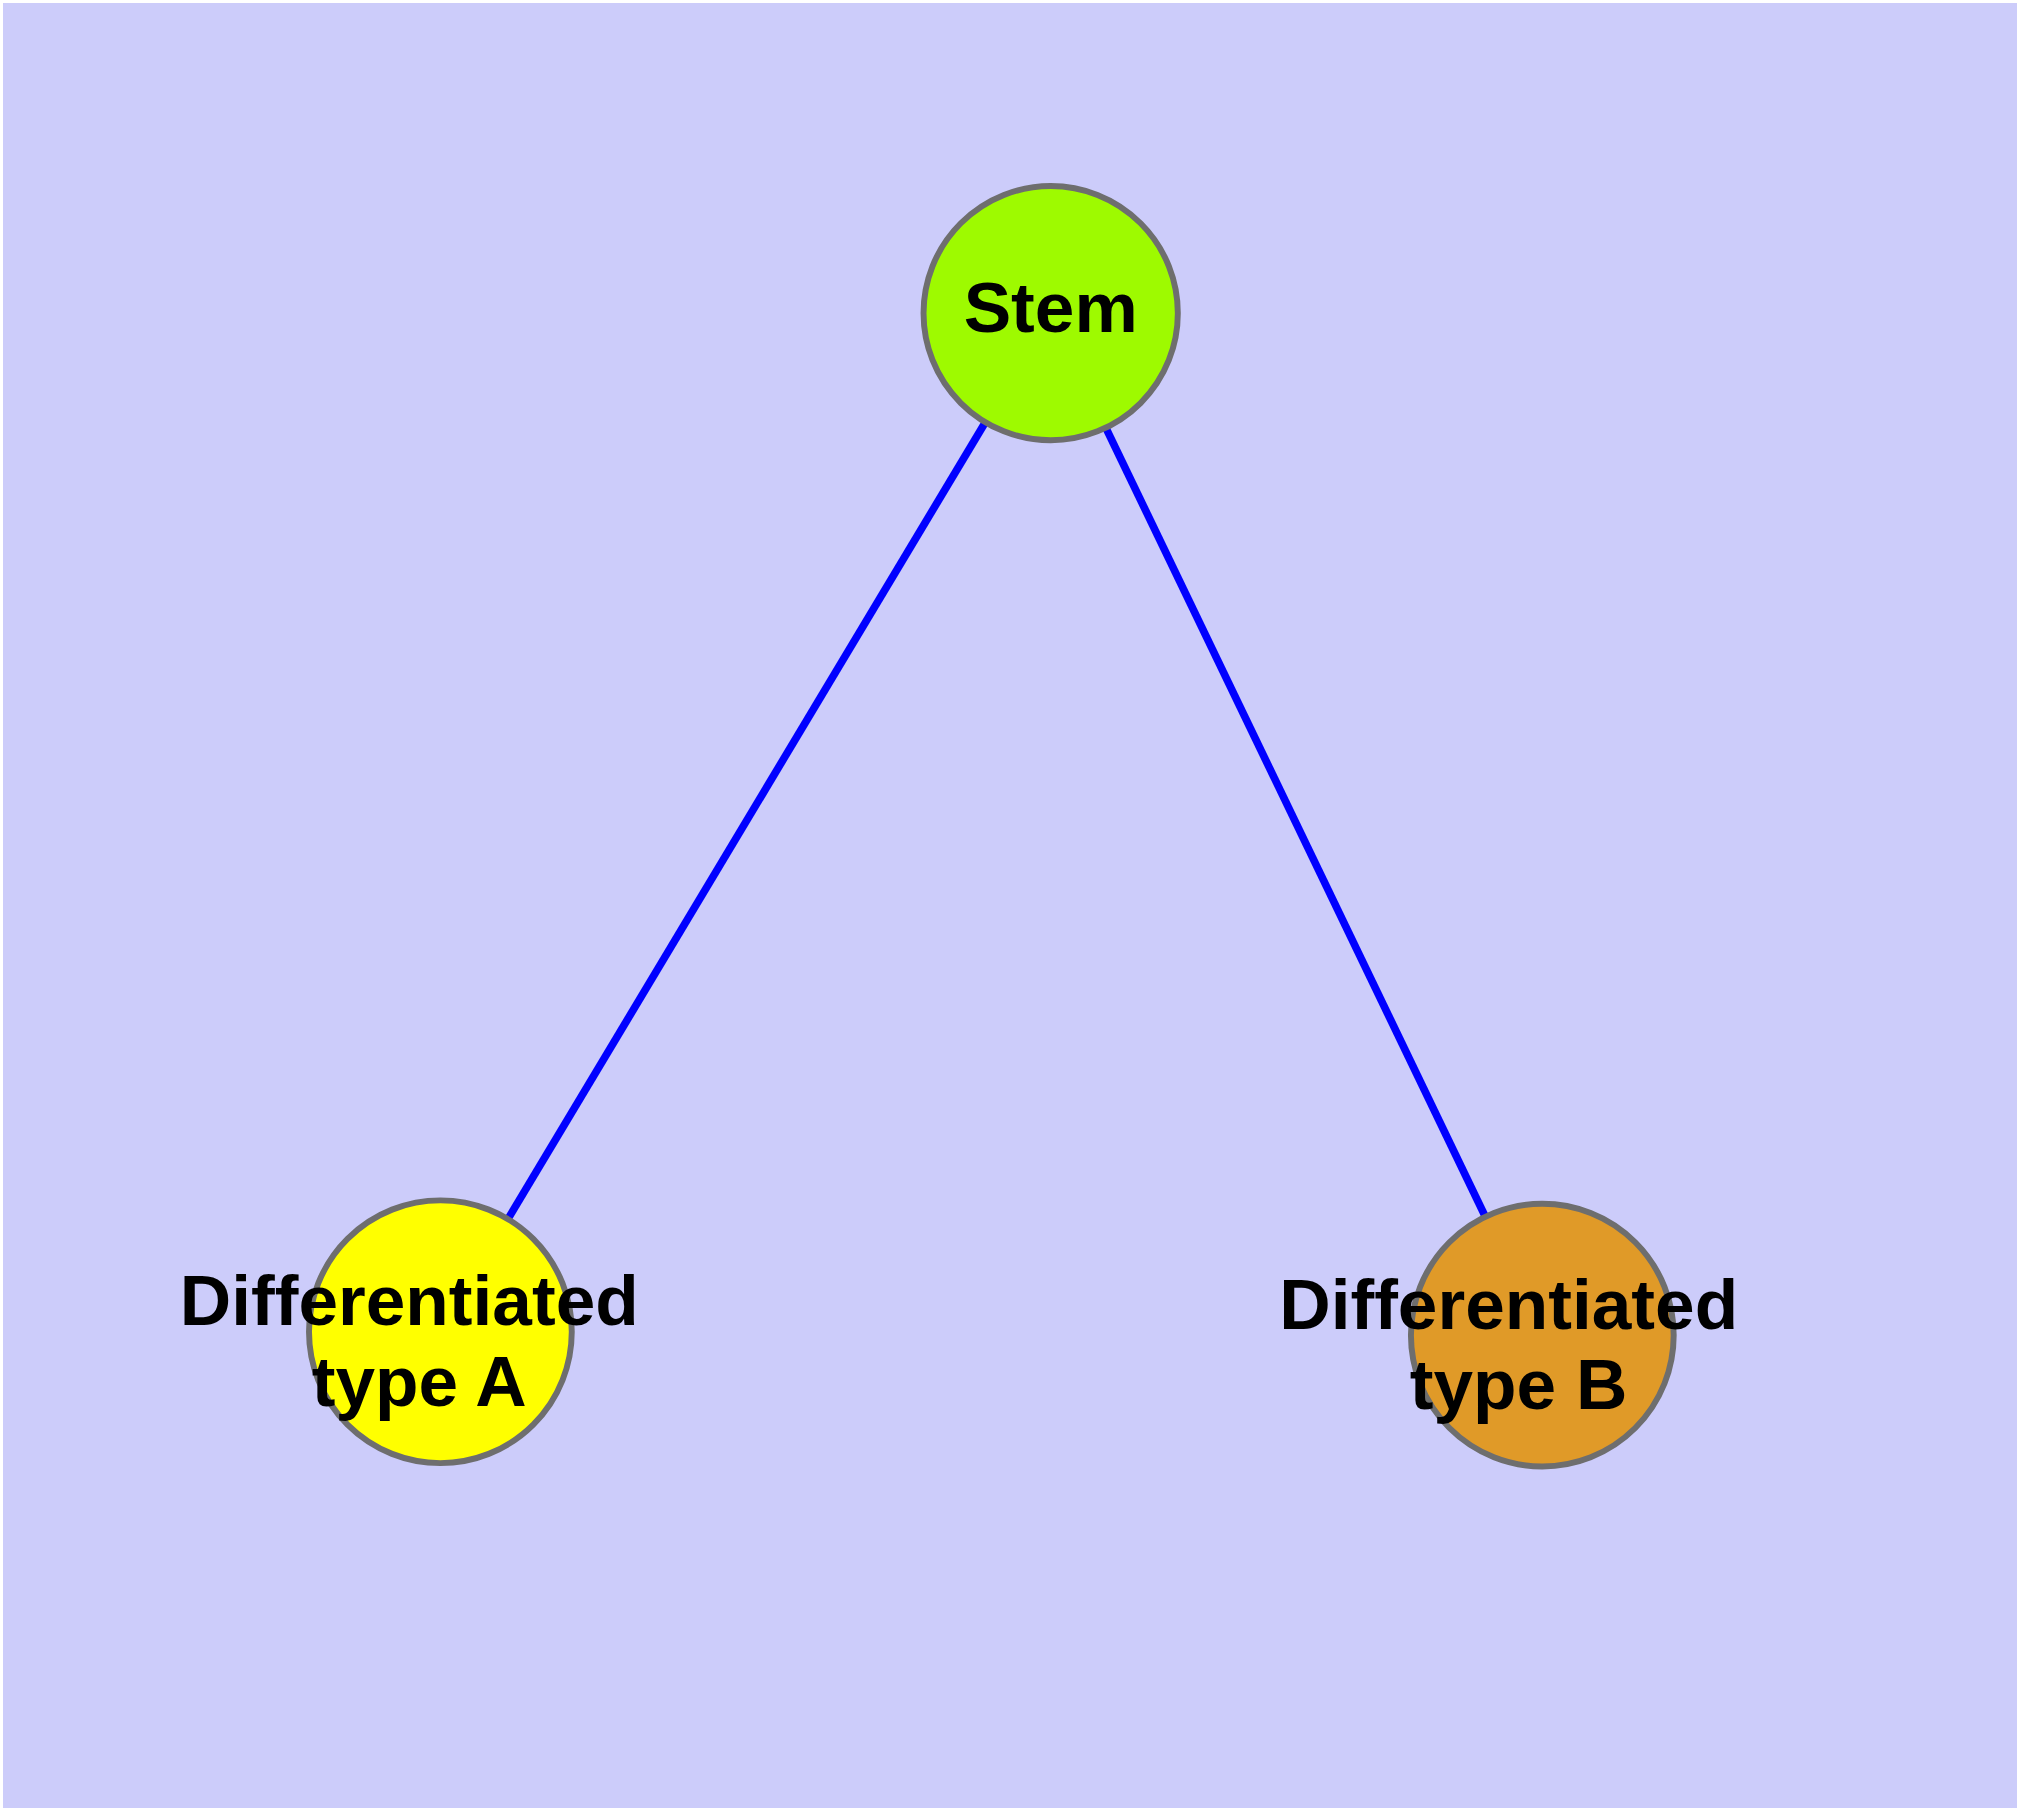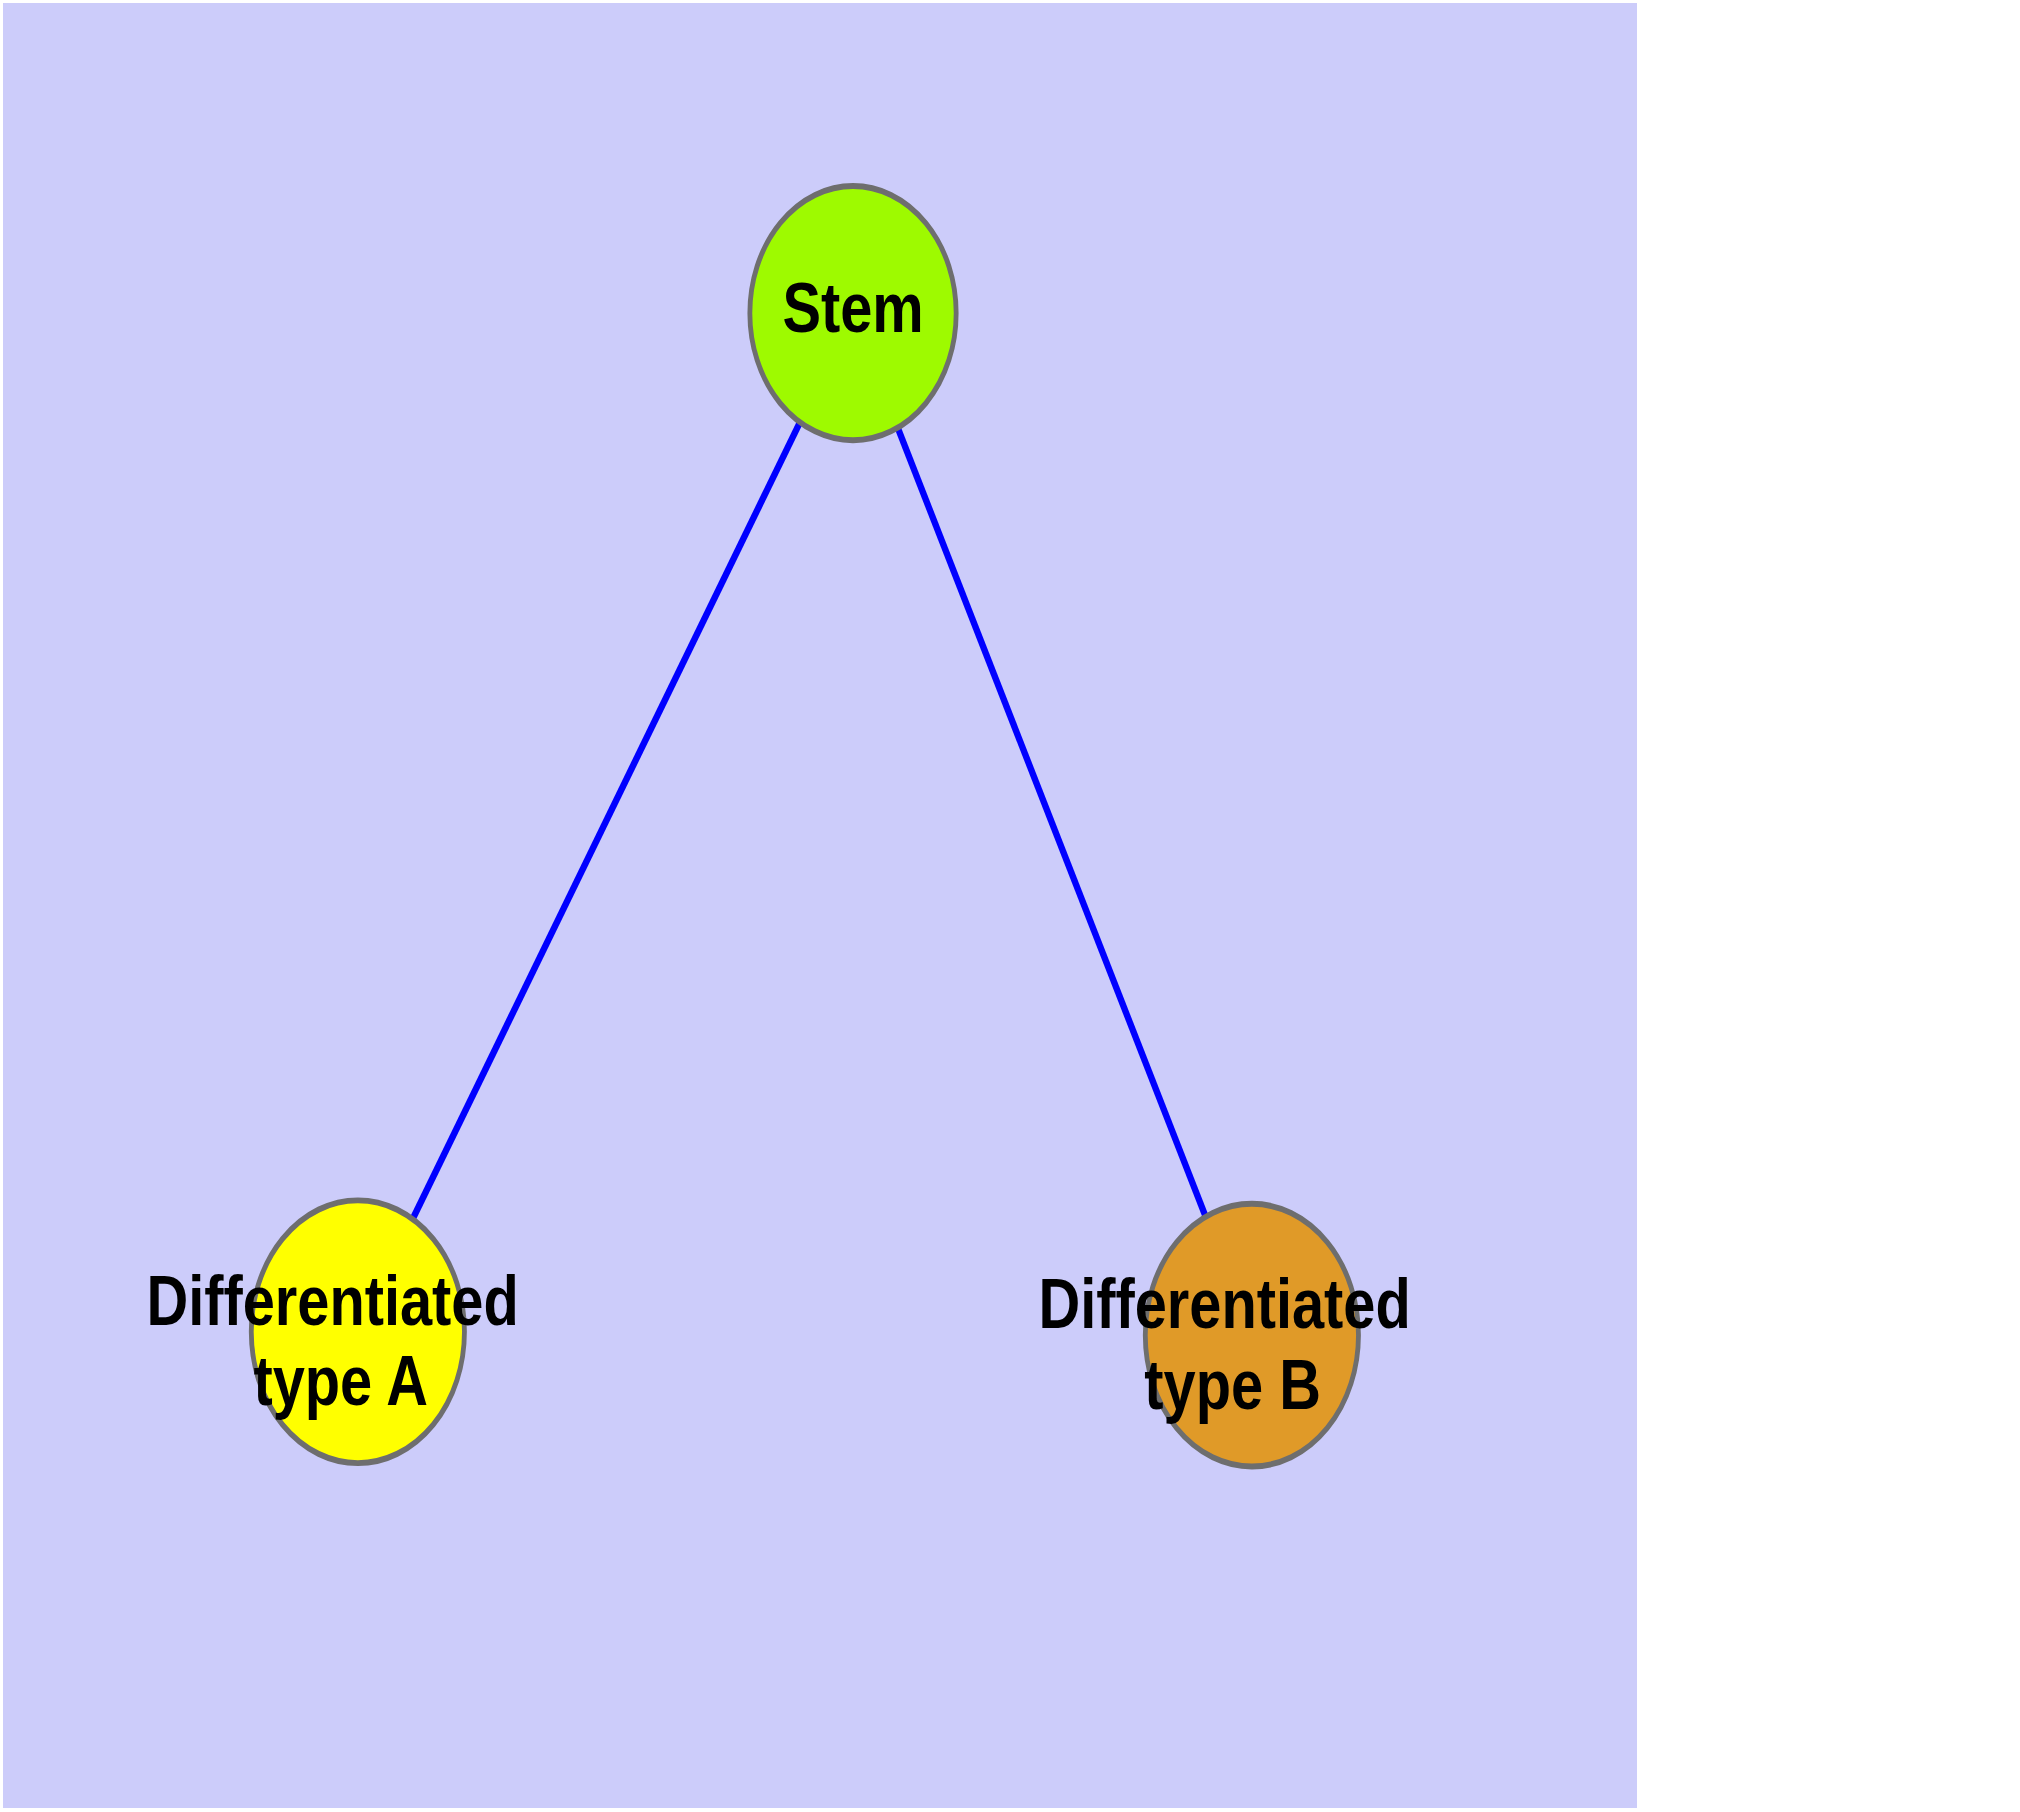--- a/index.html
+++ b/index.html
@@ -12,21 +12,21 @@
     width: 2021px;
     height: 1812px;
     background: #ffffff;
     overflow: hidden;
     font-family: "Liberation Sans", sans-serif;
   }
   #graph-surface {
     position: absolute;
     left: 3.4px;
     top: 3.4px;
-    width: 1634px;
+    width: 2014px;
     height: 1805px;
     background: #ccccfa;
   }
   #graph-svg {
     position: absolute;
     left: 0;
     top: 0;
     width: 100%;
     height: 100%;
     display: block;

